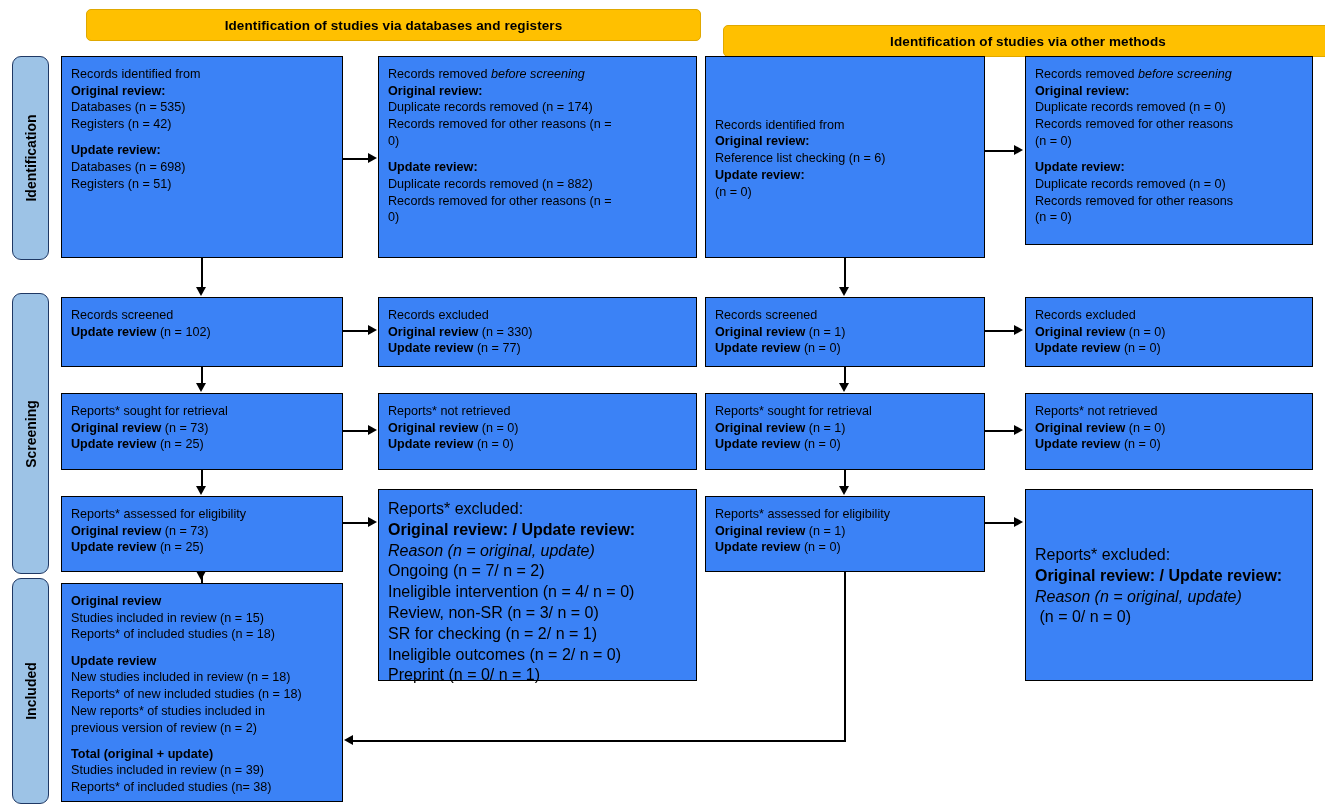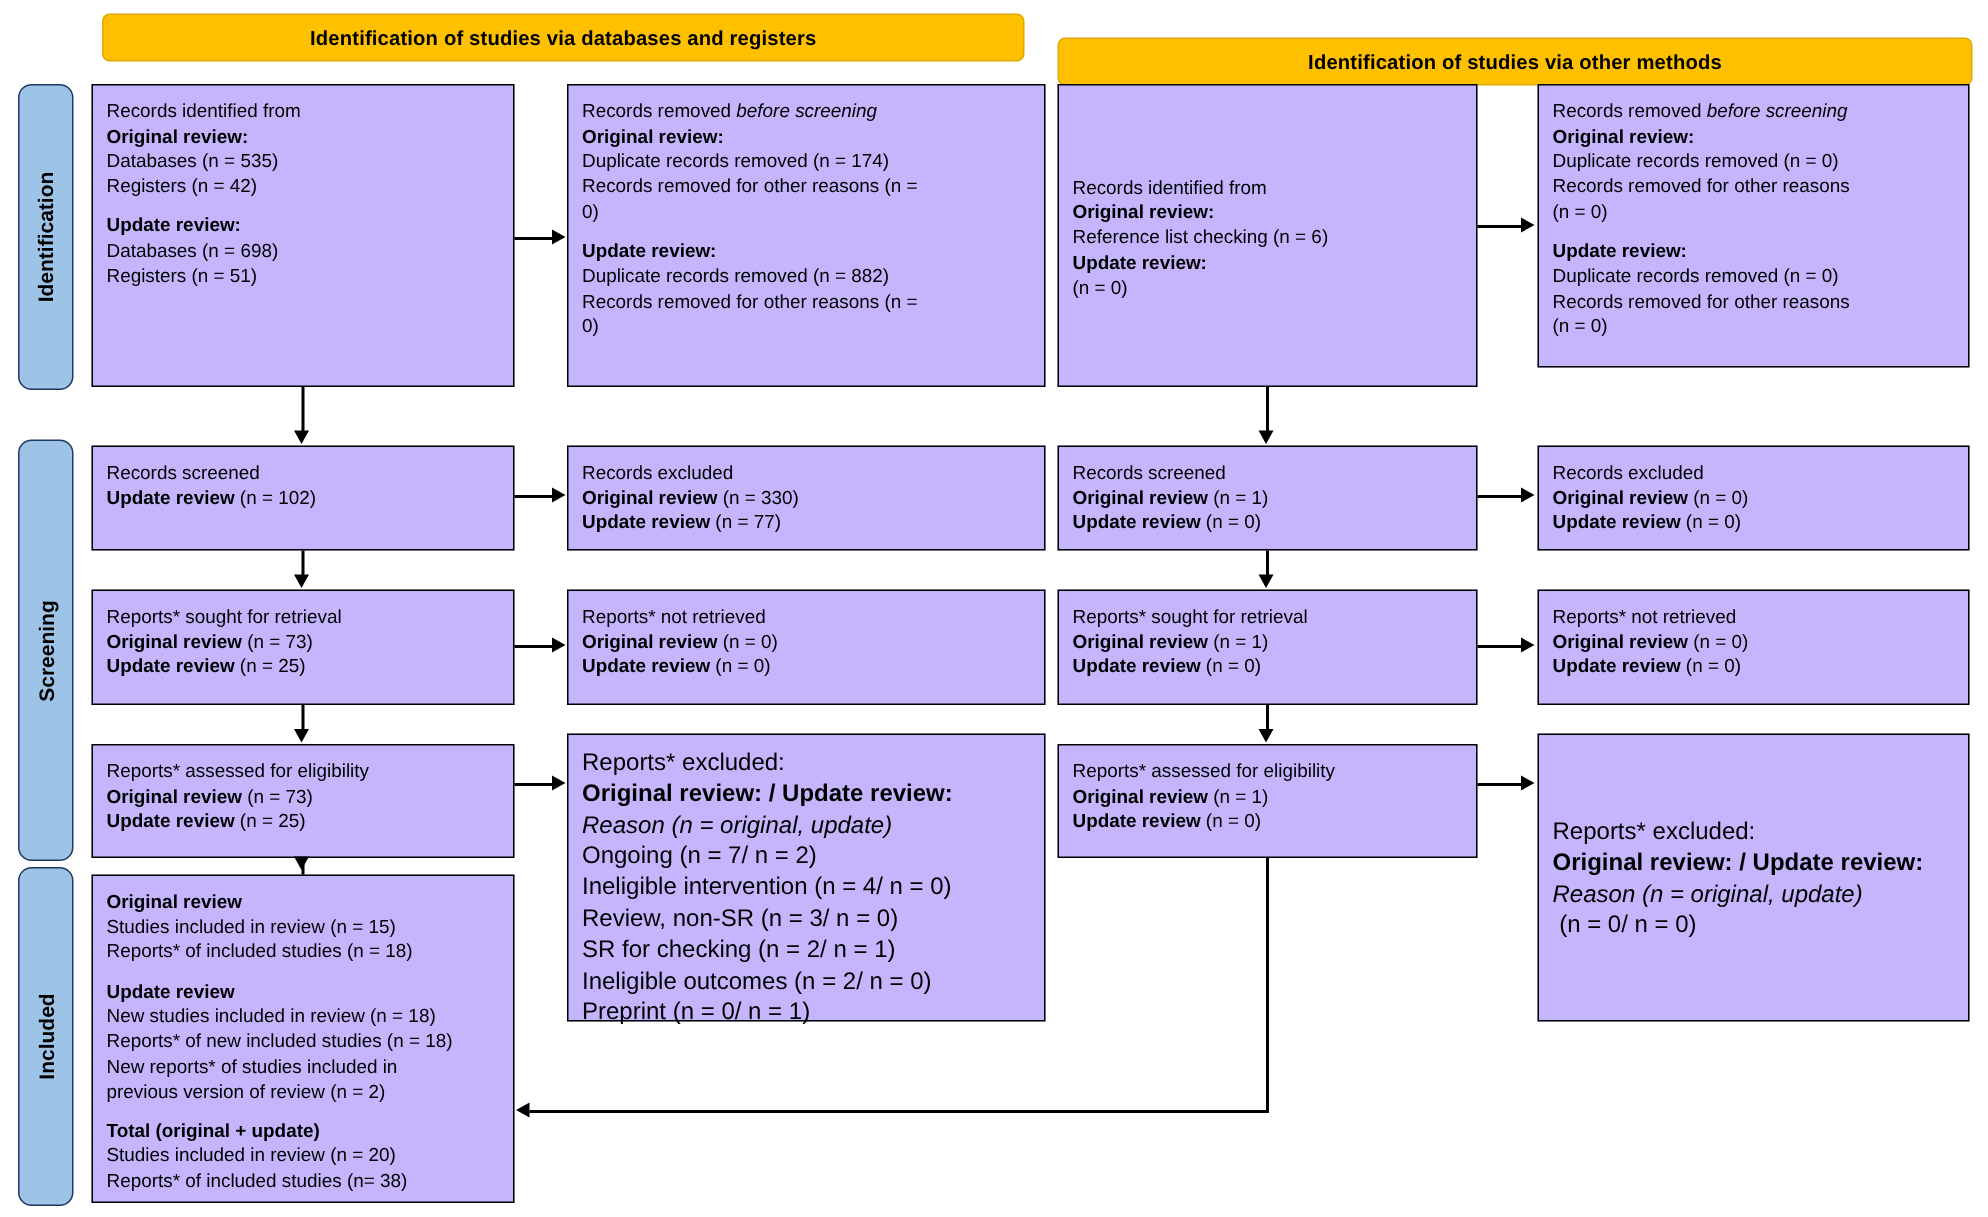--- a/index.html
+++ b/index.html
@@ -1,27 +1,27 @@
 <!DOCTYPE html>
 <html><head>
 <meta charset="utf-8">
 <style>
   html,body{margin:0;padding:0;background:#fff;}
   body{font-family:"Liberation Sans","DejaVu Sans",sans-serif;}
   #stage{position:relative;width:1325px;height:811px;background:#fff;overflow:hidden;}
 
   .hdr{position:absolute;background:#FFC000;border:1px solid #e0a800;border-radius:5px;
        display:flex;align-items:center;justify-content:center;
-       font-weight:bold;font-size:13.5px;color:#000;letter-spacing:.1px;}
+       font-weight:bold;font-size:13.5px;color:#000;letter-spacing:.1px;margin-left:18px;}
 
   .sidelbl{position:absolute;background:#9DC3E6;border:1.6px solid #1F3864;border-radius:9px;
            display:flex;align-items:center;justify-content:center;}
   .sidelbl span{transform:rotate(-90deg);white-space:nowrap;font-weight:bold;font-size:14px;color:#000;}
 
-  .bx{position:absolute;background:#c4b5fd;border:1.6px solid #000;box-sizing:border-box;}
+  .bx{position:absolute;background:#3b82f6;border:1.6px solid #000;box-sizing:border-box;}
   .bx .inner{padding:9px 8px 6px 9px;font-size:12.6px;line-height:1.33;color:#000;}
   .bx .inner.mid{display:flex;flex-direction:column;justify-content:center;height:100%;box-sizing:border-box;}
   .bx .inner.small{font-size:16px;line-height:1.30;}
   .ln{white-space:pre-wrap;}
   .b{font-weight:bold;}
   .i{font-style:italic;}
   .sp{height:.75em;}
 
   
   .hline{position:absolute;background:#000;height:1.6px;}
@@ -247,21 +247,21 @@
         <div class="ln"><span>Studies included in review (n = 15)</span></div>
         <div class="ln"><span>Reports* of included studies (n = 18)</span></div>
         <div class="sp"></div>
         <div class="ln"><span class="b">Update review</span></div>
         <div class="ln"><span>New studies included in review (n = 18)</span></div>
         <div class="ln"><span>Reports* of new included studies (n = 18)</span></div>
         <div class="ln"><span>New reports* of studies included in</span></div>
         <div class="ln"><span>previous version of review (n = 2)</span></div>
         <div class="sp"></div>
         <div class="ln"><span class="b">Total (original + update)</span></div>
-        <div class="ln"><span>Studies included in review (n = 20)</span></div>
+        <div class="ln"><span>Studies included in review (n = 39)</span></div>
         <div class="ln"><span>Reports* of included studies (n= 38)</span></div>
       </div>
   </div>
 
   <div class="vline" style="left:844px;top:572px;height:170px;"></div>
   <div class="hline" style="left:353px;top:740px;width:493px;"></div>
   <div class="arr-l" style="left:344px;top:735px;"></div>
 
 </div>
 

